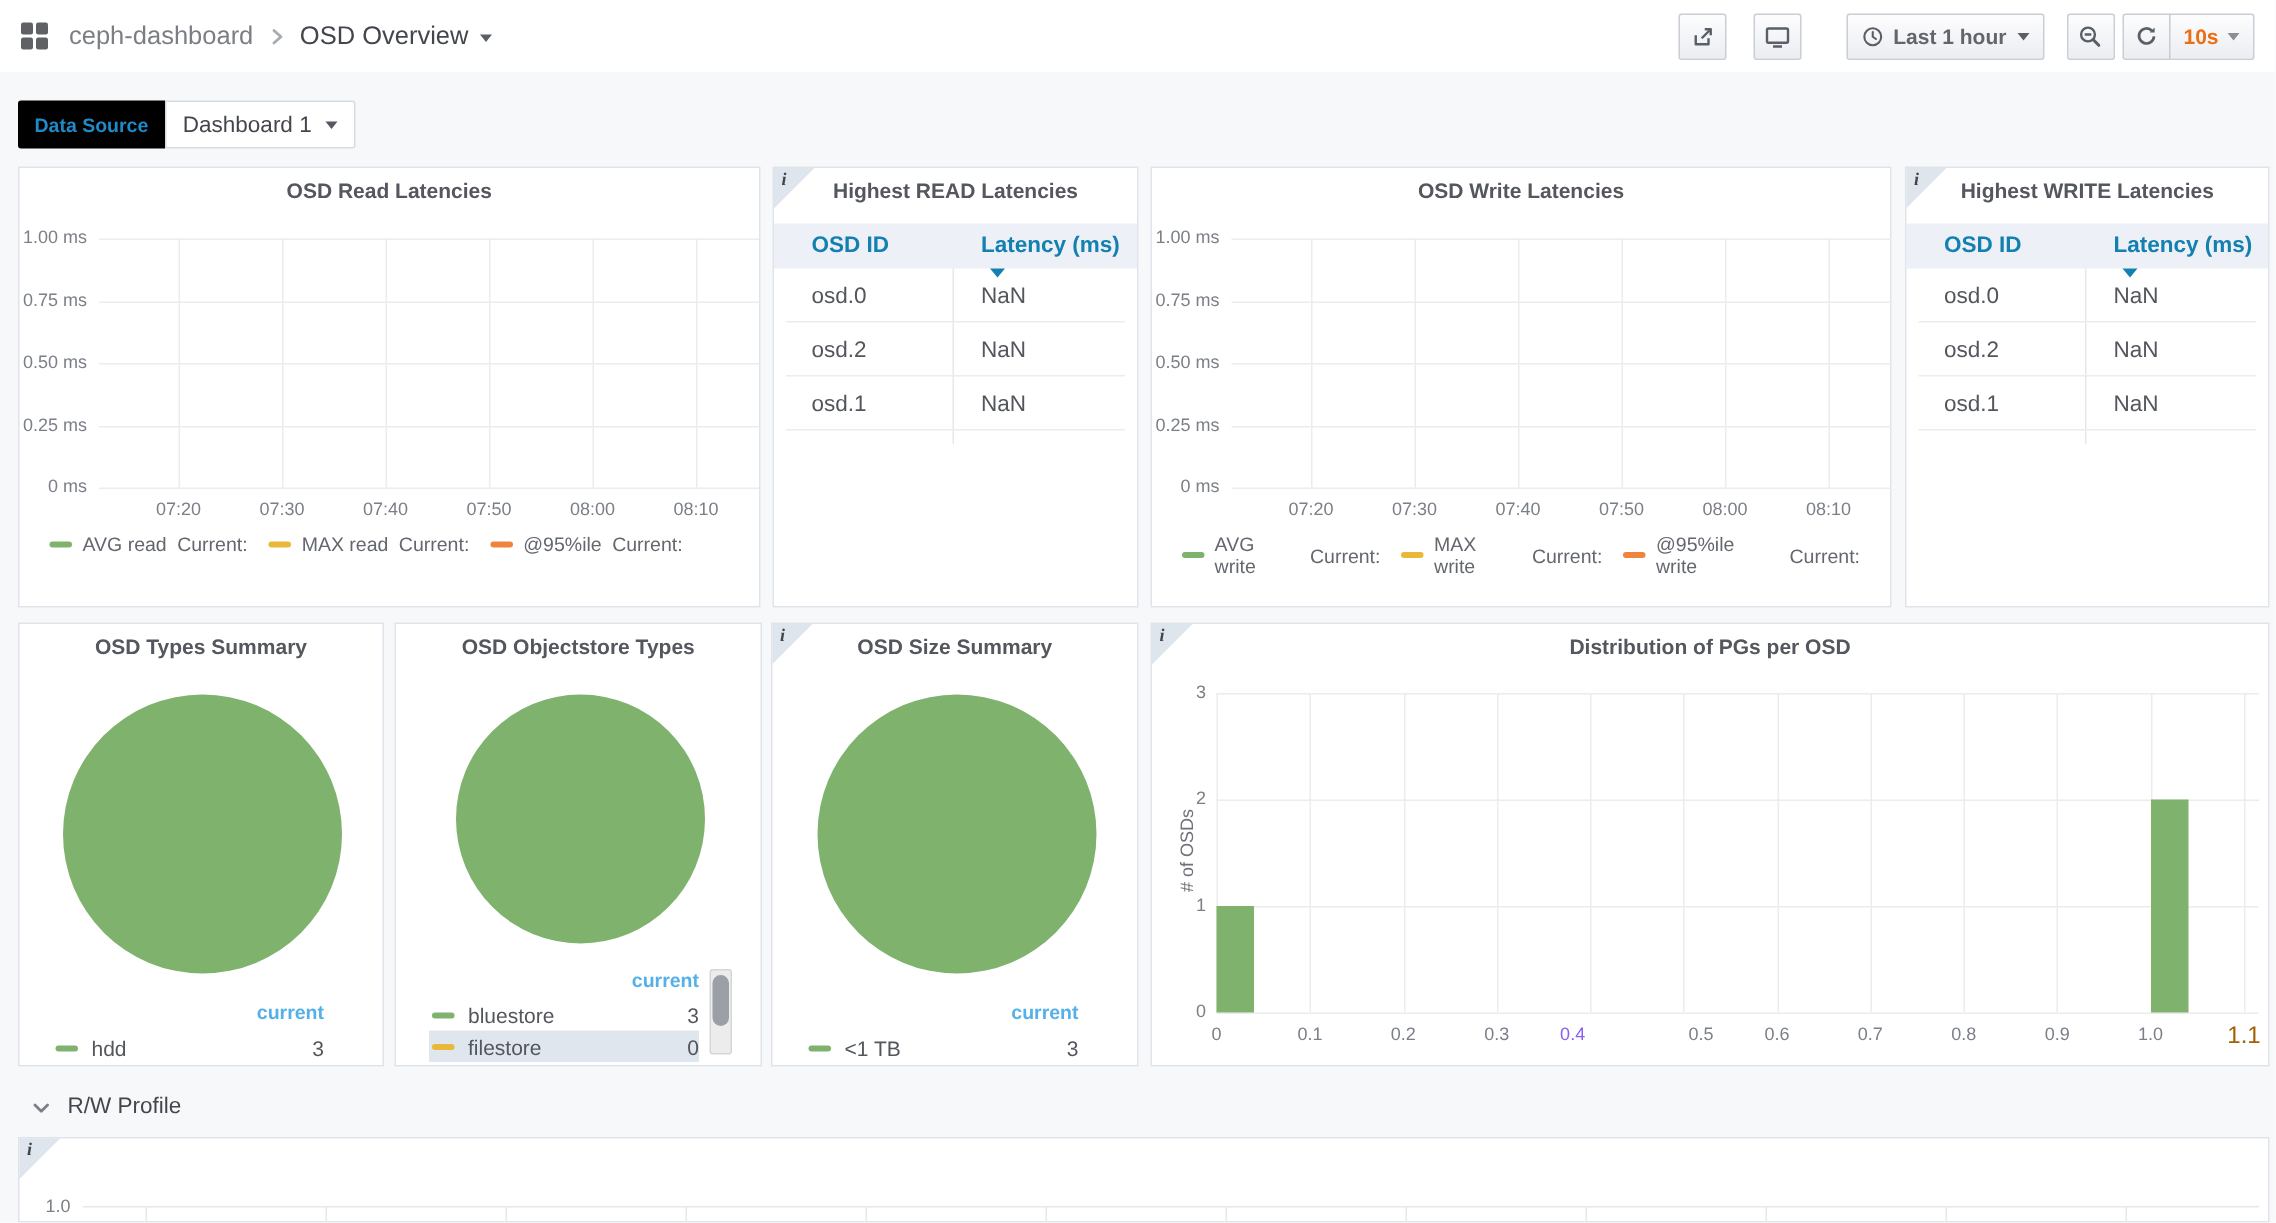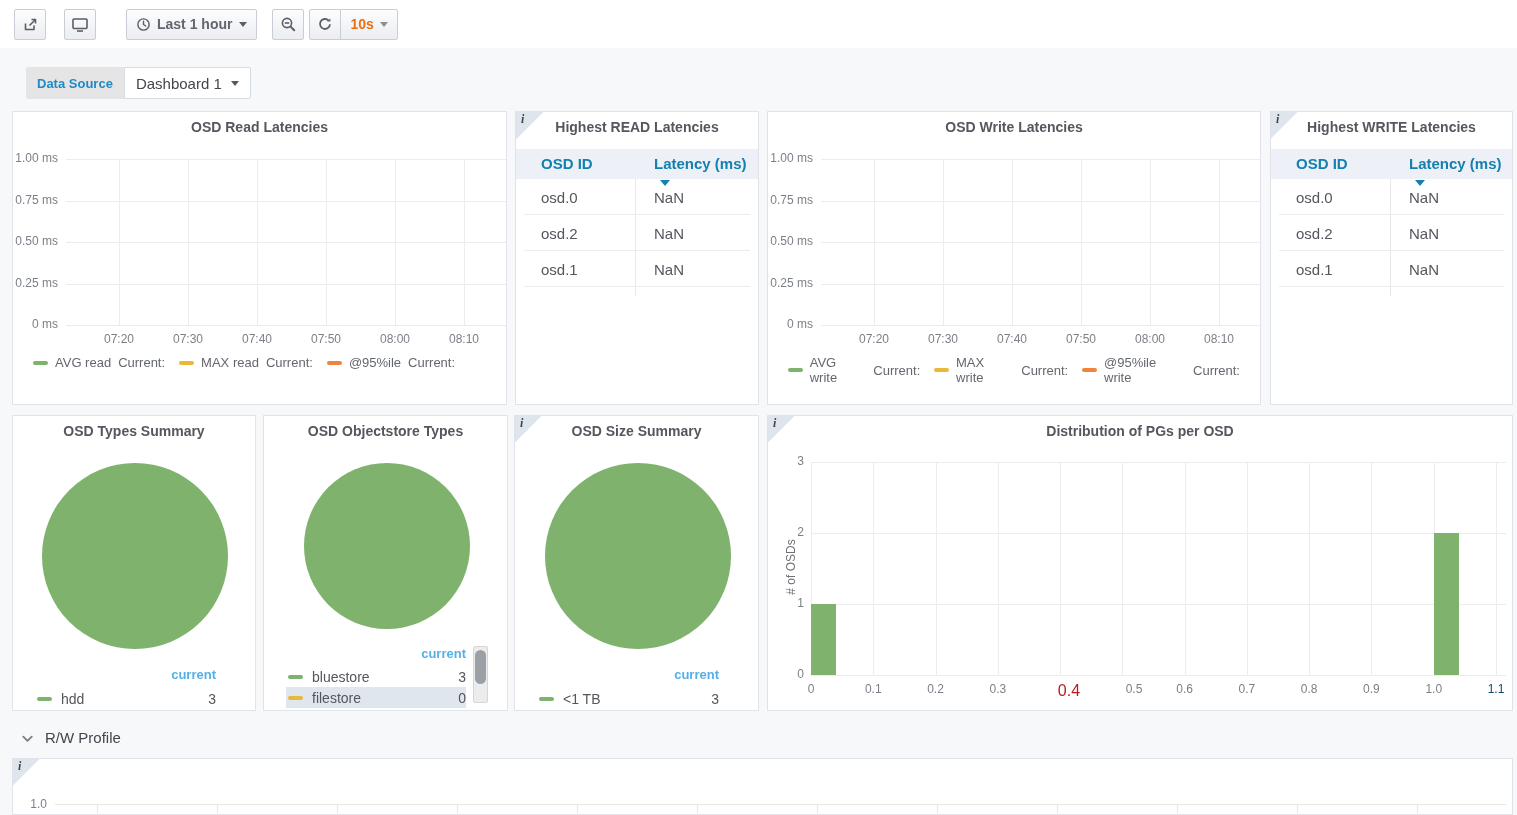--- a/index.html
+++ b/index.html
@@ -24,41 +24,57 @@
   .btn .lbl{margin:0 7px 0 6px;font-weight:600;color:#62666c;}
   .btn-group{display:flex;}
   .btn-group .btn{border-radius:0;}
   .btn-group .btn:first-child{border-radius:2px 0 0 2px;}
   .btn-group .btn:last-child{border-radius:0 2px 2px 0;margin-left:-1px;}
   .refresh-val{color:#eb6e13;font-weight:700;margin-right:6px;}
   .refresh-caret{border-top-color:#8a8e95;}
 
   
   .submenu{position:absolute;top:67px;left:12px;display:flex;height:32px;}
-  .ds-label{background:#e5e5e5;color:#1f8ac7;font-size:13px;font-weight:700;display:flex;align-items:center;padding:0 11px;border-radius:2px 0 0 2px;margin-left:14px;}
+  .ds-label{background:#000000;color:#1f8ac7;font-size:13px;font-weight:700;display:flex;align-items:center;padding:0 11px;border-radius:2px 0 0 2px;}
   .ds-value{background:#fff;border:1px solid #d7dbe2;display:flex;align-items:center;padding:0 11px;font-size:15px;color:#43464d;cursor:pointer;border-radius:0 2px 2px 0;}
   .ds-value .caret-down{margin-left:9px;border-top-color:#55585e;}
 
   
   .panel{position:absolute;background:#fff;border:1px solid #e0e4ea;}
   .panel-title{position:absolute;top:7px;left:0;right:0;text-align:center;font-size:14px;font-weight:600;color:#54575d;margin:0;cursor:pointer;z-index:3;}
   .panel-body{position:absolute;left:0;top:0;right:0;bottom:0;}
   .info-corner{position:absolute;top:0;left:0;width:27px;height:27px;background:linear-gradient(135deg,#dfe5ec 50%,rgba(0,0,0,0) 50%);cursor:pointer;z-index:4;}
   .info-i{position:absolute;top:0px;left:5px;font:italic 700 12px "Liberation Serif",serif;color:#41454b;}
 
   
   .row-toggle{position:absolute;left:12px;top:722px;width:1501px;height:30px;display:flex;align-items:center;color:#43464d;font-size:15px;font-weight:500;cursor:pointer;}
   .row-toggle svg{margin:2px 10px 0 8px;}
 </style>
 </head>
 <body>
 
 <div class="screen">
 
   <header class="navbar">
+    <div class="nav-left">
+      <span class="grid-icon">
+          <i></i>
+          <i></i>
+          <i></i>
+          <i></i>
+        </span>
+      <span class="crumb-parent">ceph-dashboard</span>
+      <span class="crumb-sep">
+        <svg width="15" height="15" viewBox="0 0 16 16">
+            <path d="M6 3.5l5 4.5-5 4.5" fill="none" stroke="#a7abb2" stroke-width="2" stroke-linecap="round" stroke-linejoin="round"></path>
+          </svg>
+      </span>
+      <span class="crumb-current">OSD Overview</span>
+      <span class="title-caret"><span class="caret-down"></span></span>
+    </div>
     <div class="nav-right">
       <button class="btn icon-btn" style="margin-right:18px;">
         <svg width="17" height="17" viewBox="0 0 17 17">
             <path d="M3.5 7.5v6h8.5v-4" fill="none" stroke="#5a5e66" stroke-width="1.6" stroke-linejoin="round"></path>
             <path d="M7.5 9.5L13 4" fill="none" stroke="#5a5e66" stroke-width="1.6"></path>
             <path d="M9.5 3.5H13.5V7.5" fill="none" stroke="#5a5e66" stroke-width="1.6" stroke-linejoin="round"></path>
           </svg>
       </button>
       <button class="btn icon-btn" style="margin-right:30px;">
         <svg width="18" height="17" viewBox="0 0 18 17">
@@ -317,35 +333,35 @@
         <div style="position: absolute; left: 43px; top: 259px; width: 695px; height: 1px; background: rgb(236, 236, 236);"></div>
         <div style="position: absolute; left: 43px; top: 46px; width: 1px; height: 213px; background: rgb(236, 236, 236);"></div>
         <div style="position: absolute; left: 23px; top: 266px; width: 40px; text-align: center; font-size: 12px; color: rgb(123, 127, 135);">0</div>
         <div style="position: absolute; left: 105.273px; top: 46px; width: 1px; height: 213px; background: rgb(236, 236, 236);"></div>
         <div style="position: absolute; left: 85.2727px; top: 266px; width: 40px; text-align: center; font-size: 12px; color: rgb(123, 127, 135);">0.1</div>
         <div style="position: absolute; left: 167.545px; top: 46px; width: 1px; height: 213px; background: rgb(236, 236, 236);"></div>
         <div style="position: absolute; left: 147.545px; top: 266px; width: 40px; text-align: center; font-size: 12px; color: rgb(123, 127, 135);">0.2</div>
         <div style="position: absolute; left: 229.818px; top: 46px; width: 1px; height: 213px; background: rgb(236, 236, 236);"></div>
         <div style="position: absolute; left: 209.818px; top: 266px; width: 40px; text-align: center; font-size: 12px; color: rgb(123, 127, 135);">0.3</div>
         <div style="position: absolute; left: 292.091px; top: 46px; width: 1px; height: 213px; background: rgb(236, 236, 236);"></div>
-        <div style="position: absolute; left: 272.091px; top: 266px; width: 40px; text-align: right; font-size: 16px; color: #b91c1c;">0.4</div>
+        <div style="position: absolute; left: 272.091px; top: 266px; width: 40px; text-align: left; font-size: 12px; color: #8b5cf6;">0.4</div>
         <div style="position: absolute; left: 354.364px; top: 46px; width: 1px; height: 213px; background: rgb(236, 236, 236);"></div>
         <div style="position: absolute; left: 334.364px; top: 266px; width: 40px; text-align: right; font-size: 12px; color: rgb(123, 127, 135);">0.5</div>
         <div style="position: absolute; left: 416.636px; top: 46px; width: 1px; height: 213px; background: rgb(236, 236, 236);"></div>
         <div style="position: absolute; left: 396.636px; top: 266px; width: 40px; text-align: center; font-size: 12px; color: rgb(123, 127, 135);">0.6</div>
         <div style="position: absolute; left: 478.909px; top: 46px; width: 1px; height: 213px; background: rgb(236, 236, 236);"></div>
         <div style="position: absolute; left: 458.909px; top: 266px; width: 40px; text-align: center; font-size: 12px; color: rgb(123, 127, 135);">0.7</div>
         <div style="position: absolute; left: 541.182px; top: 46px; width: 1px; height: 213px; background: rgb(236, 236, 236);"></div>
         <div style="position: absolute; left: 521.182px; top: 266px; width: 40px; text-align: center; font-size: 12px; color: rgb(123, 127, 135);">0.8</div>
         <div style="position: absolute; left: 603.455px; top: 46px; width: 1px; height: 213px; background: rgb(236, 236, 236);"></div>
         <div style="position: absolute; left: 583.455px; top: 266px; width: 40px; text-align: center; font-size: 12px; color: rgb(123, 127, 135);">0.9</div>
         <div style="position: absolute; left: 665.727px; top: 46px; width: 1px; height: 213px; background: rgb(236, 236, 236);"></div>
         <div style="position: absolute; left: 645.727px; top: 266px; width: 40px; text-align: center; font-size: 12px; color: rgb(123, 127, 135);">1.0</div>
         <div style="position: absolute; left: 728px; top: 46px; width: 1px; height: 213px; background: rgb(236, 236, 236);"></div>
-        <div style="position: absolute; left: 708px; top: 266px; width: 40px; text-align: center; font-size: 12px; color: #0c4a6e;">1.1</div>
+        <div style="position: absolute; left: 708px; top: 266px; width: 40px; text-align: center; font-size: 16px; color: #a16207;">1.1</div>
         <div style="position: absolute; left: 43px; top: 188px; width: 24.9091px; height: 71px; background: rgb(126, 178, 109);"></div>
         <div style="position: absolute; left: 665.727px; top: 117px; width: 24.9091px; height: 142px; background: rgb(126, 178, 109);"></div>
       </div>
   </section>
 
   <div class="row-toggle">
     <svg width="15" height="15" viewBox="0 0 16 16">
         <path d="M3.5 6l4.5 4.5L12.5 6" fill="none" stroke="#7b7f87" stroke-width="2" stroke-linecap="round" stroke-linejoin="round"></path>
       </svg>
     <span>R/W Profile</span>

